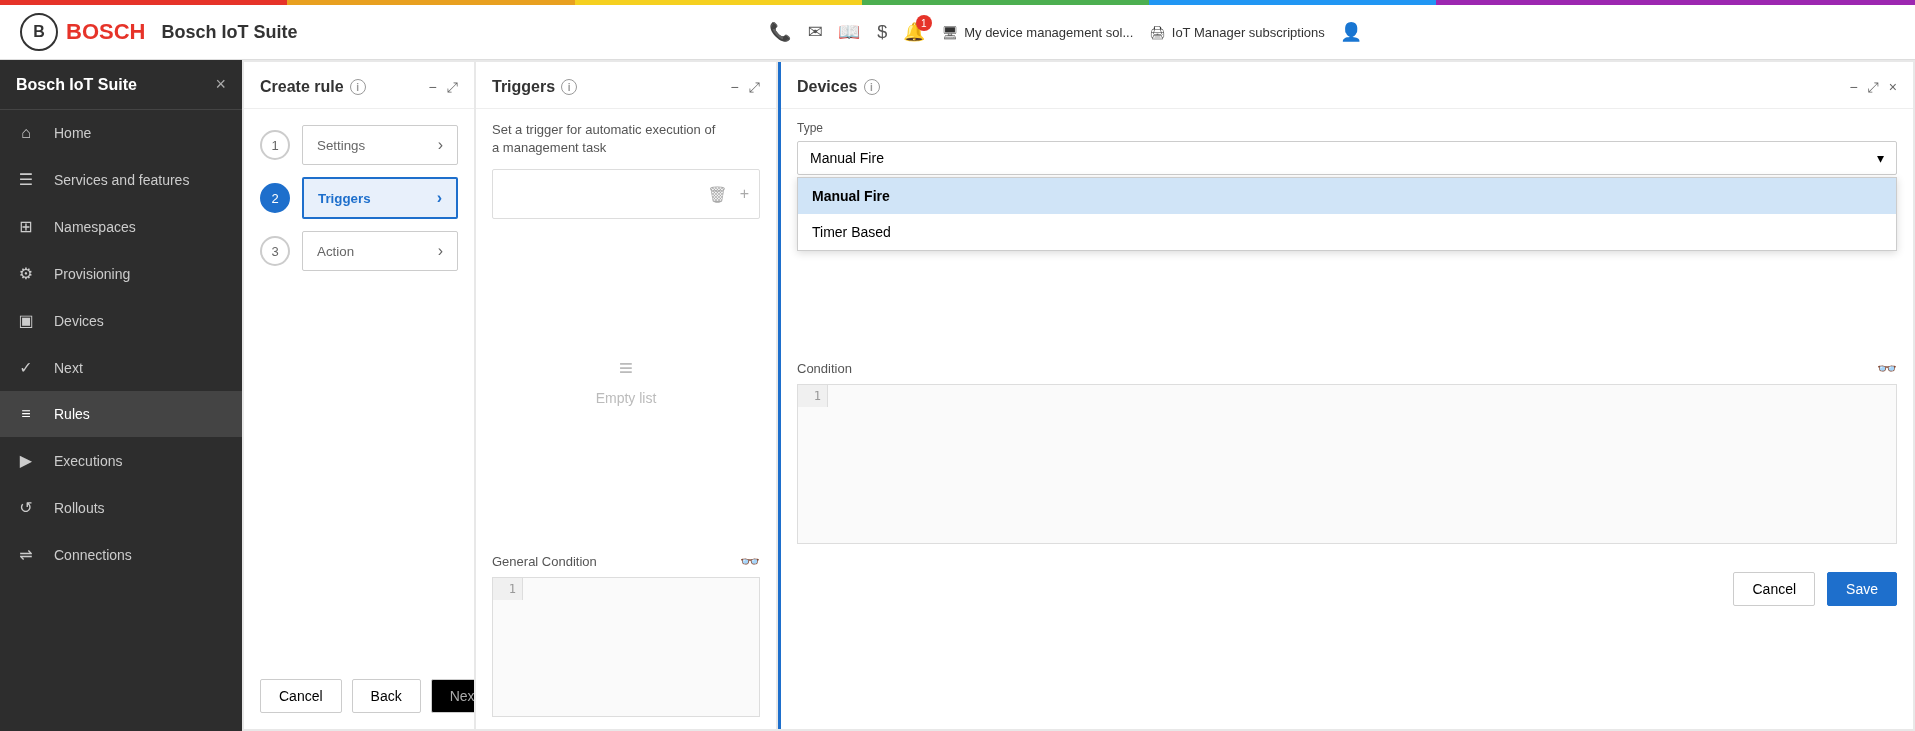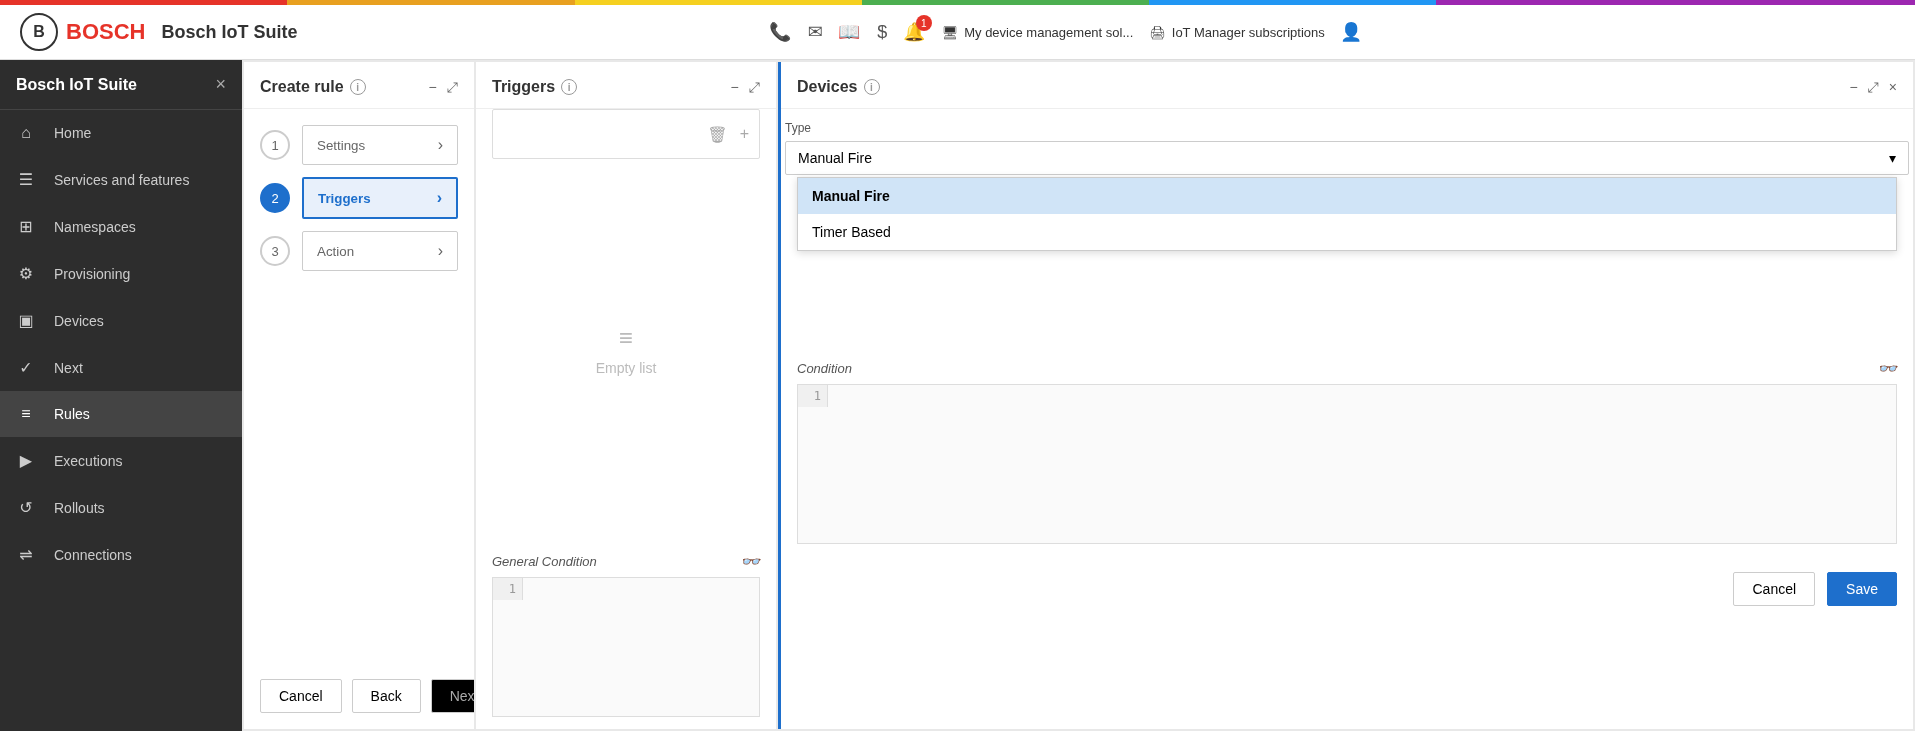--- a/index.html
+++ b/index.html
@@ -275,21 +275,20 @@
     }
     .empty-list-icon { font-size: 24px; }
     .general-condition {
       padding: 12px 16px;
     }
     .condition-header {
       display: flex;
       align-items: center;
       justify-content: space-between;
       margin-bottom: 6px;
-      font-style: italic;
     }
     .condition-label { font-size: 13px; color: #555; }
     .code-editor {
       border: 1px solid #ddd;
       background: #fafafa;
       height: 140px;
       overflow: auto;
     }
     .code-line {
       display: flex;
@@ -306,21 +305,21 @@
       flex-shrink: 0;
     }
     .line-content { padding: 4px 8px; flex: 1; }
 
     
     .trigger-panel {
       flex: 1;
       border-left: 3px solid #1e6fcc;
     }
     .type-section {
-      padding: 12px 4px;
+      padding: 12px 16px;
       position: relative;
     }
     .type-label { font-size: 12px; color: #555; margin-bottom: 6px; }
     .type-dropdown {
       border: 1px solid #ccc;
       padding: 8px 12px;
       display: flex;
       align-items: center;
       justify-content: space-between;
       cursor: pointer;
@@ -509,20 +508,24 @@
       <div class="panel-header">
         <div class="panel-title">
           <span>Triggers</span>
           <span class="info-icon">i</span>
         </div>
         <div class="panel-controls">
           <span class="panel-control-icon">−</span>
           <span class="panel-control-icon">⤢</span>
         </div>
       </div>
+      <div class="triggers-subtitle">
+        <span>Set a trigger for automatic execution of</span><br>
+        <span>a management task</span>
+      </div>
       <div class="triggers-list-area">
         <span class="list-action-icon">🗑</span>
         <span class="list-action-icon">+</span>
       </div>
       <div class="empty-list-area">
         <span class="empty-list-icon">≡</span>
         <span>Empty list</span>
       </div>
       <div class="general-condition">
         <div class="condition-header">

